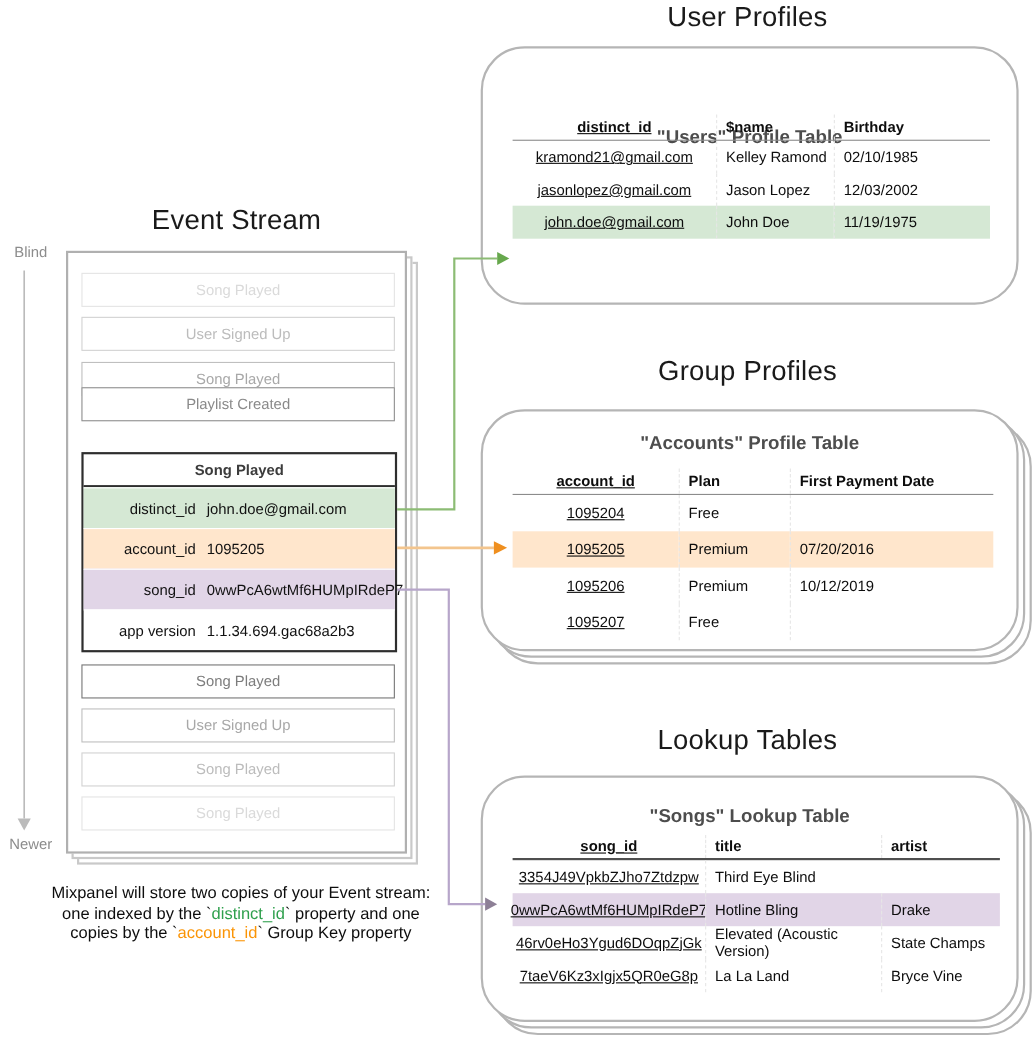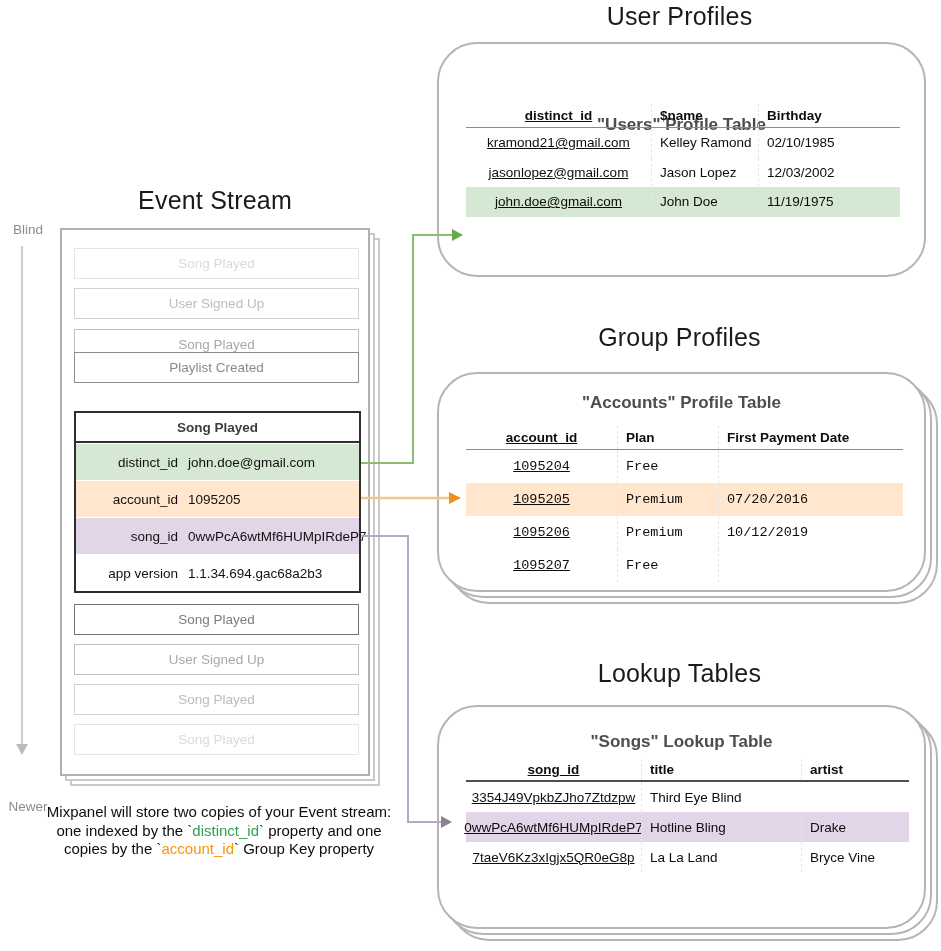--- a/index.html
+++ b/index.html
@@ -78,37 +78,37 @@
   .t-songs .thead { border-bottom:2px solid #4f4f4f; }
   .th,.td { display:flex; align-items:center; font-size:13.5px; color:#0d0d0d; }
   .th { font-weight:bold; }
   .c1 { justify-content:center; }
   .c2,.c3 { padding-left:8px; border-left:1px dashed #e6e6e6; }
   .u { text-decoration:underline; }
   .t-users .thead,.t-users .trow    { grid-template-columns:185px 107px 142px; }
   .t-accounts .thead,.t-accounts .trow { grid-template-columns:151px 101px 185px; }
   .t-songs .thead,.t-songs .trow    { grid-template-columns:175px 160px 108px; }
   .t-users .thead    { height:23px; } .t-users .trow    { height:29.5px; }
-  .t-accounts .thead { height:23px; } .t-accounts .trow { height:33px;font-family:Liberation Mono, monospace; }
+  .t-accounts .thead { height:23px; } .t-accounts .trow { height:33px; }
   .t-songs .thead    { height:21px; } .t-songs .trow    { height:30px; }
   .hl-green  .td { background:#d5e8d4; }
   .hl-orange .td { background:#ffe6cc; }
   .hl-purple .td { background:#e1d5e7; }
   
   .arrows { position:absolute; left:0; top:0; pointer-events:none; z-index:60; }
 </style>
 </head>
 <body>
 
 <div class="canvas">
 
   <div class="section-title" style="left:60px; top:186px; width:310px;">Event Stream</div>
 
   <div class="axis-label" style="top:222px;">Blind</div>
-  <div class="axis-label" style="top:760px;margin-top:39px;">Newer</div>
+  <div class="axis-label" style="top:760px;">Newer</div>
 
   <div class="es-layer" style="left:70px; top:238px;"></div>
   <div class="es-layer" style="left:65px; top:233px;"></div>
   <div class="es-main"></div>
 
   <div class="evt f1" style="top:248px;">
     <span>Song Played</span>
     </div>
   <div class="evt f2" style="top:288px;">
     <span>User Signed Up</span>
@@ -237,20 +237,25 @@
       <div class="trow">
         <div class="td c1 u">3354J49VpkbZJho7Ztdzpw</div>
         <div class="td c3">Third Eye Blind</div>
       </div>
       <div class="trow hl-purple">
         <div class="td c1 u">0wwPcA6wtMf6HUMpIRdeP7</div>
         <div class="td c2">Hotline Bling</div>
         <div class="td c3">Drake</div>
       </div>
       <div class="trow">
+        <div class="td c1 u">46rv0eHo3Ygud6DOqpZjGk</div>
+        <div class="td c2">Elevated (Acoustic Version)</div>
+        <div class="td c3">State Champs</div>
+      </div>
+      <div class="trow">
         <div class="td c1 u">7taeV6Kz3xIgjx5QR0eG8p</div>
         <div class="td c2">La La Land</div>
         <div class="td c3">Bryce Vine</div>
       </div>
     </div>
   </div>
 
   <svg class="arrows" width="941" height="951" viewBox="0 0 941 951">
 
     <g>

